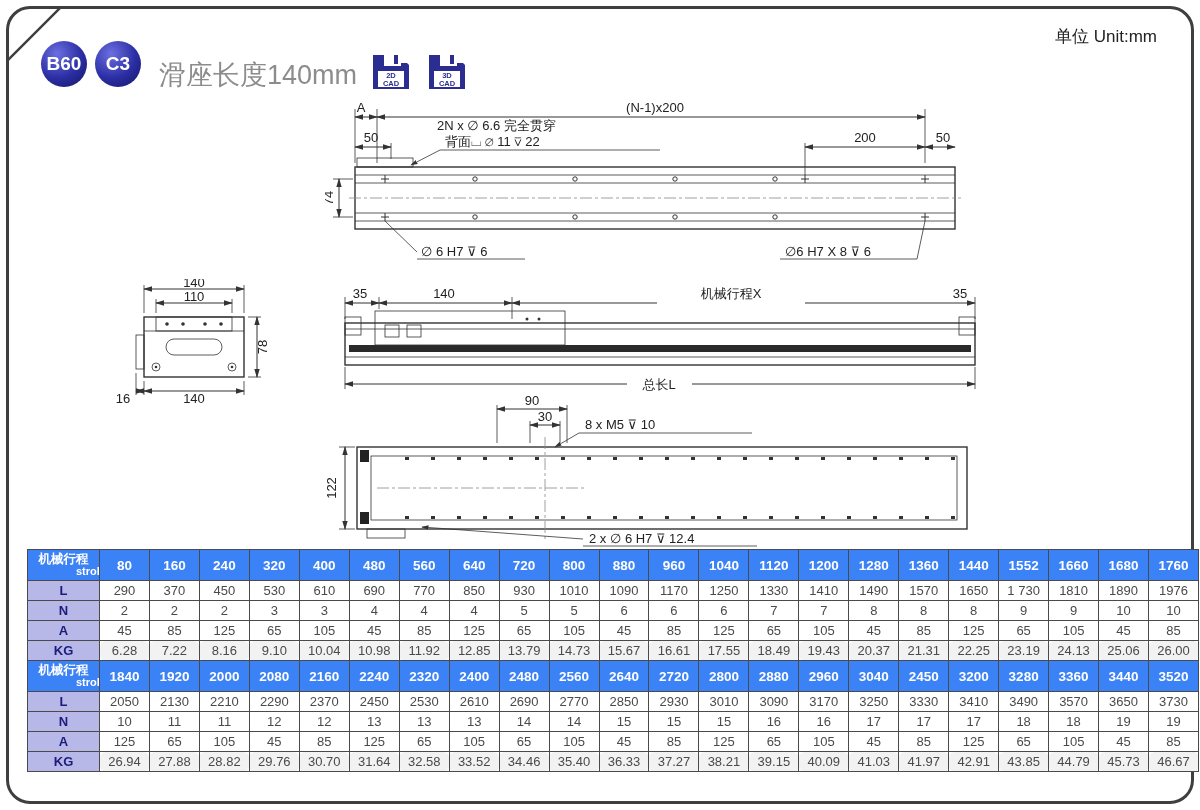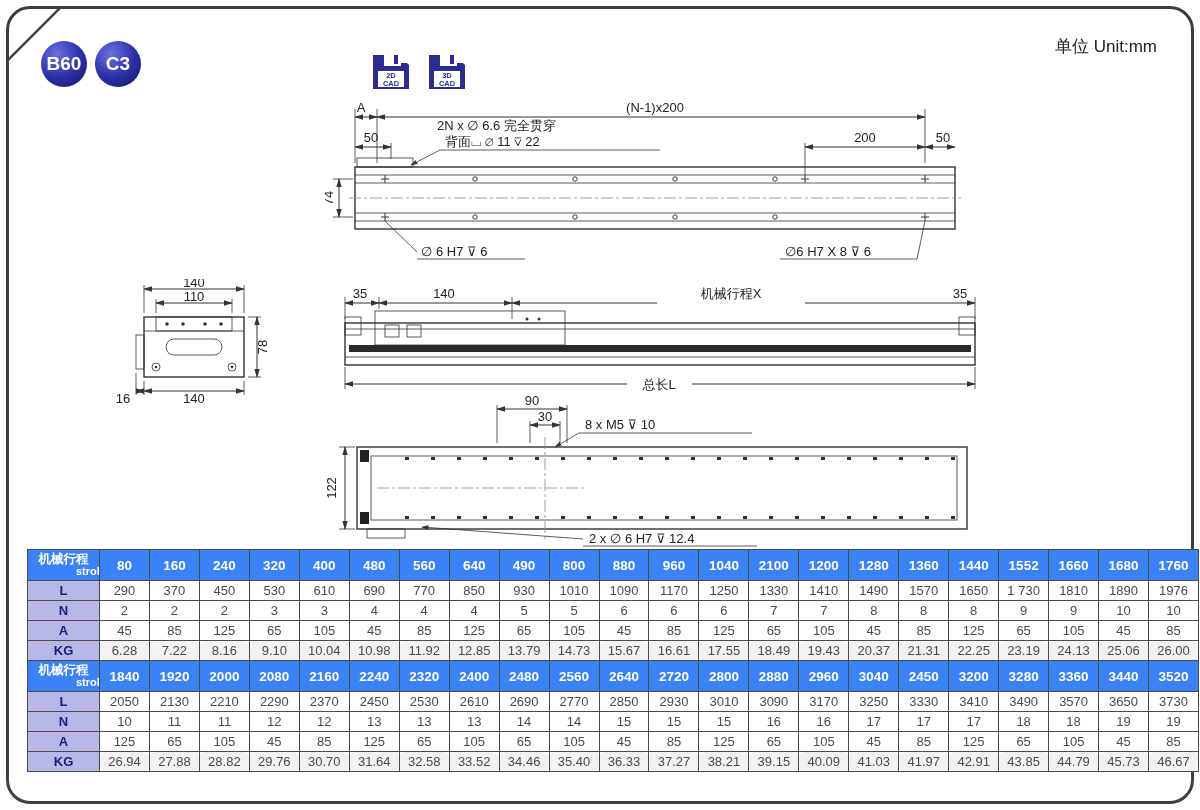--- a/index.html
+++ b/index.html
@@ -7,21 +7,21 @@
        font-family:"Liberation Sans",sans-serif;overflow:hidden;}
   .page{position:absolute;left:6px;top:6px;right:6px;bottom:6px;
         border:3px solid #3f3f3f;border-radius:24px;background:#fff;}
   .corner{position:absolute;left:0;top:0;}
   
   .badge{position:absolute;width:46px;height:46px;border-radius:50%;
          background:radial-gradient(circle at 35% 28%,#6b6fe0,#2b2ea3 55%,#13155f);
          color:#fff;font-weight:bold;font-size:19px;display:flex;
          align-items:center;justify-content:center;letter-spacing:0;}
   .subtitle{position:absolute;left:150px;top:48px;font-size:27px;color:#8c8c8c;}
-  .unit{position:absolute;right:34px;top:26px;font-size:17px;color:#222;}
+  .unit{position:absolute;right:34px;top:16px;font-size:17px;color:#222;}
   .cad{position:absolute;top:44px;width:40px;height:38px;cursor:pointer;}
   
   svg text{font-family:"Liberation Sans",sans-serif;fill:#222;}
   .dt{font-size:13px;} 
   .dim{stroke:#333;stroke-width:1;}
   .ext{stroke:#333;stroke-width:0.8;}
   .body-line{stroke:#333;stroke-width:1.4;fill:none;}
   .thin{stroke:#333;stroke-width:0.8;fill:none;}
   .cl{stroke:#888;stroke-width:0.8;stroke-dasharray:12 3 3 3;}
   
@@ -53,20 +53,21 @@
   </defs>
 </svg>
 
 <div class="page">
   <svg class="corner" width="70" height="70">
     <line x1="-2" y1="52" x2="52" y2="-2" stroke="#3f3f3f" stroke-width="2.5"></line>
   </svg>
 
   <div class="badge" style="left:32px;top:32px">B60</div>
   <div class="badge" style="left:86px;top:32px">C3</div>
+  <div class="subtitle">滑座长度140mm</div>
   <div class="unit">单位 Unit:mm</div>
 
   <svg class="cad" style="left:362px" viewBox="0 0 40 38">
     <path d="M2,2 h28 v8 h6 l2,2 v24 h-36 z" fill="#2b2d90"></path>
     <rect x="13" y="2" width="17" height="11" fill="#fff"></rect>
     <rect x="23" y="2" width="4" height="9" fill="#2b2d90"></rect>
     <rect x="7" y="18" width="26" height="16" fill="#fff"></rect>
     <text x="20" y="25" text-anchor="middle" style="font-size:7.5px;font-weight:bold;fill:#2b2d90">2D</text>
     <text x="20" y="33" text-anchor="middle" style="font-size:7.5px;font-weight:bold;fill:#2b2d90">CAD</text>
   </svg>
@@ -301,26 +302,26 @@
             <div class="en">stroke</div>
           </th>
           <td class="stroke-cell">80</td>
           <td class="stroke-cell">160</td>
           <td class="stroke-cell">240</td>
           <td class="stroke-cell">320</td>
           <td class="stroke-cell">400</td>
           <td class="stroke-cell">480</td>
           <td class="stroke-cell">560</td>
           <td class="stroke-cell">640</td>
-          <td class="stroke-cell">490</td>
+          <td class="stroke-cell">720</td>
           <td class="stroke-cell">800</td>
           <td class="stroke-cell">880</td>
           <td class="stroke-cell">960</td>
           <td class="stroke-cell">1040</td>
-          <td class="stroke-cell">2100</td>
+          <td class="stroke-cell">1120</td>
           <td class="stroke-cell">1200</td>
           <td class="stroke-cell">1280</td>
           <td class="stroke-cell">1360</td>
           <td class="stroke-cell">1440</td>
           <td class="stroke-cell">1552</td>
           <td class="stroke-cell">1660</td>
           <td class="stroke-cell">1680</td>
           <td class="stroke-cell">1760</td>
         </tr>
         <tr class="data-row">

